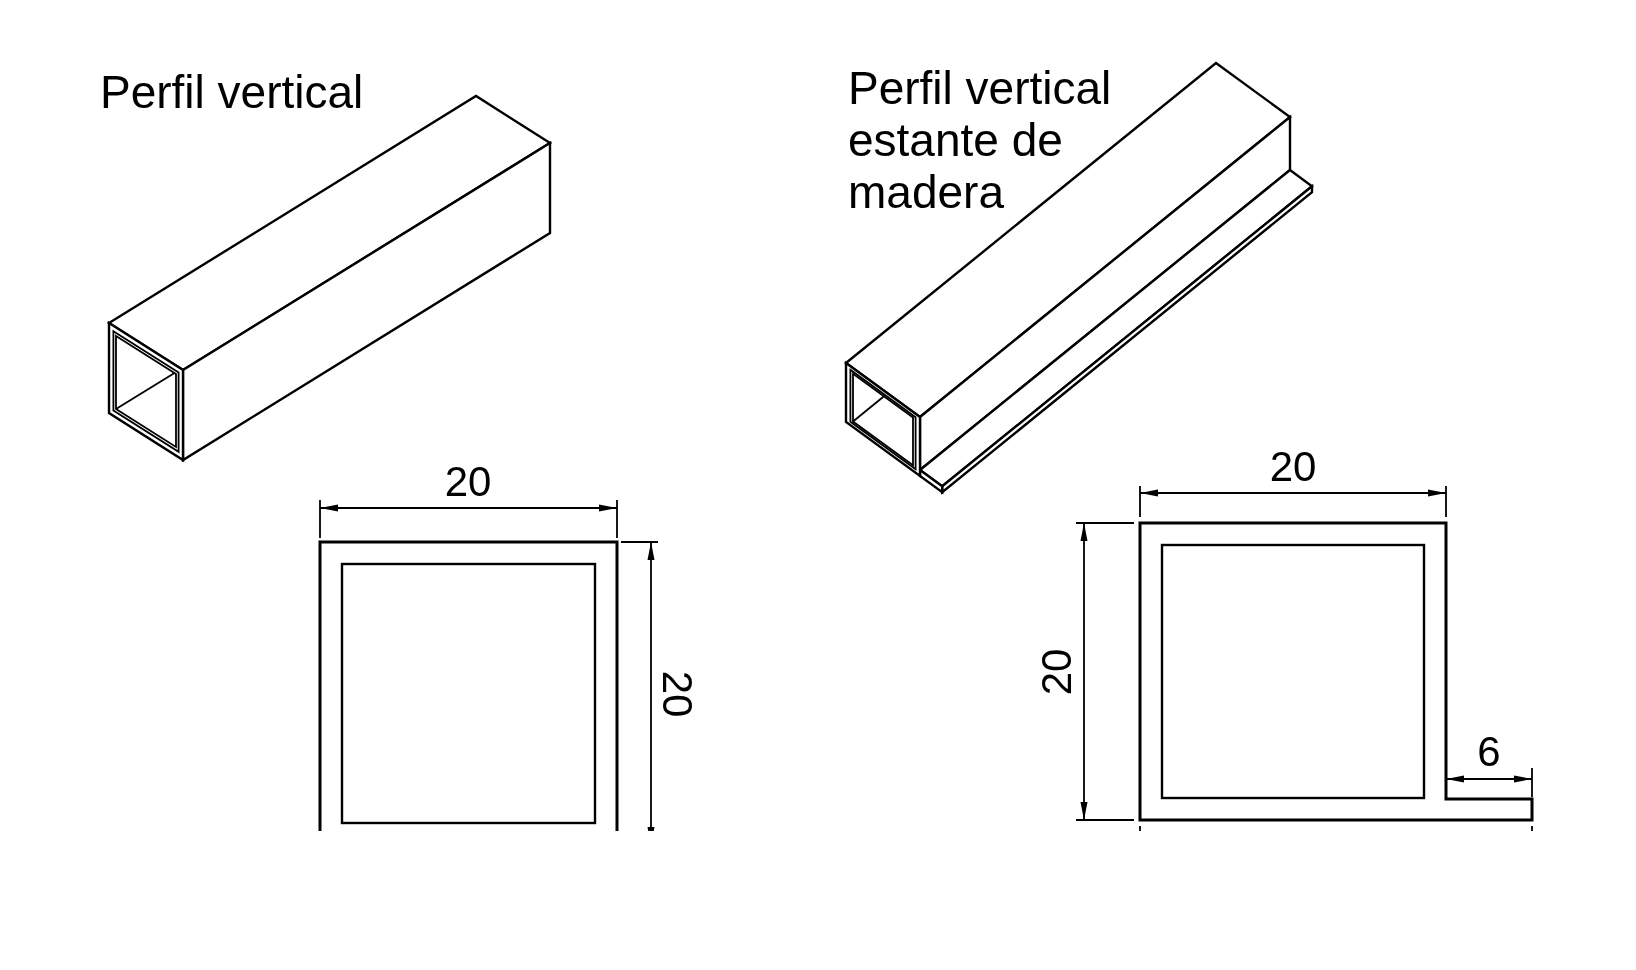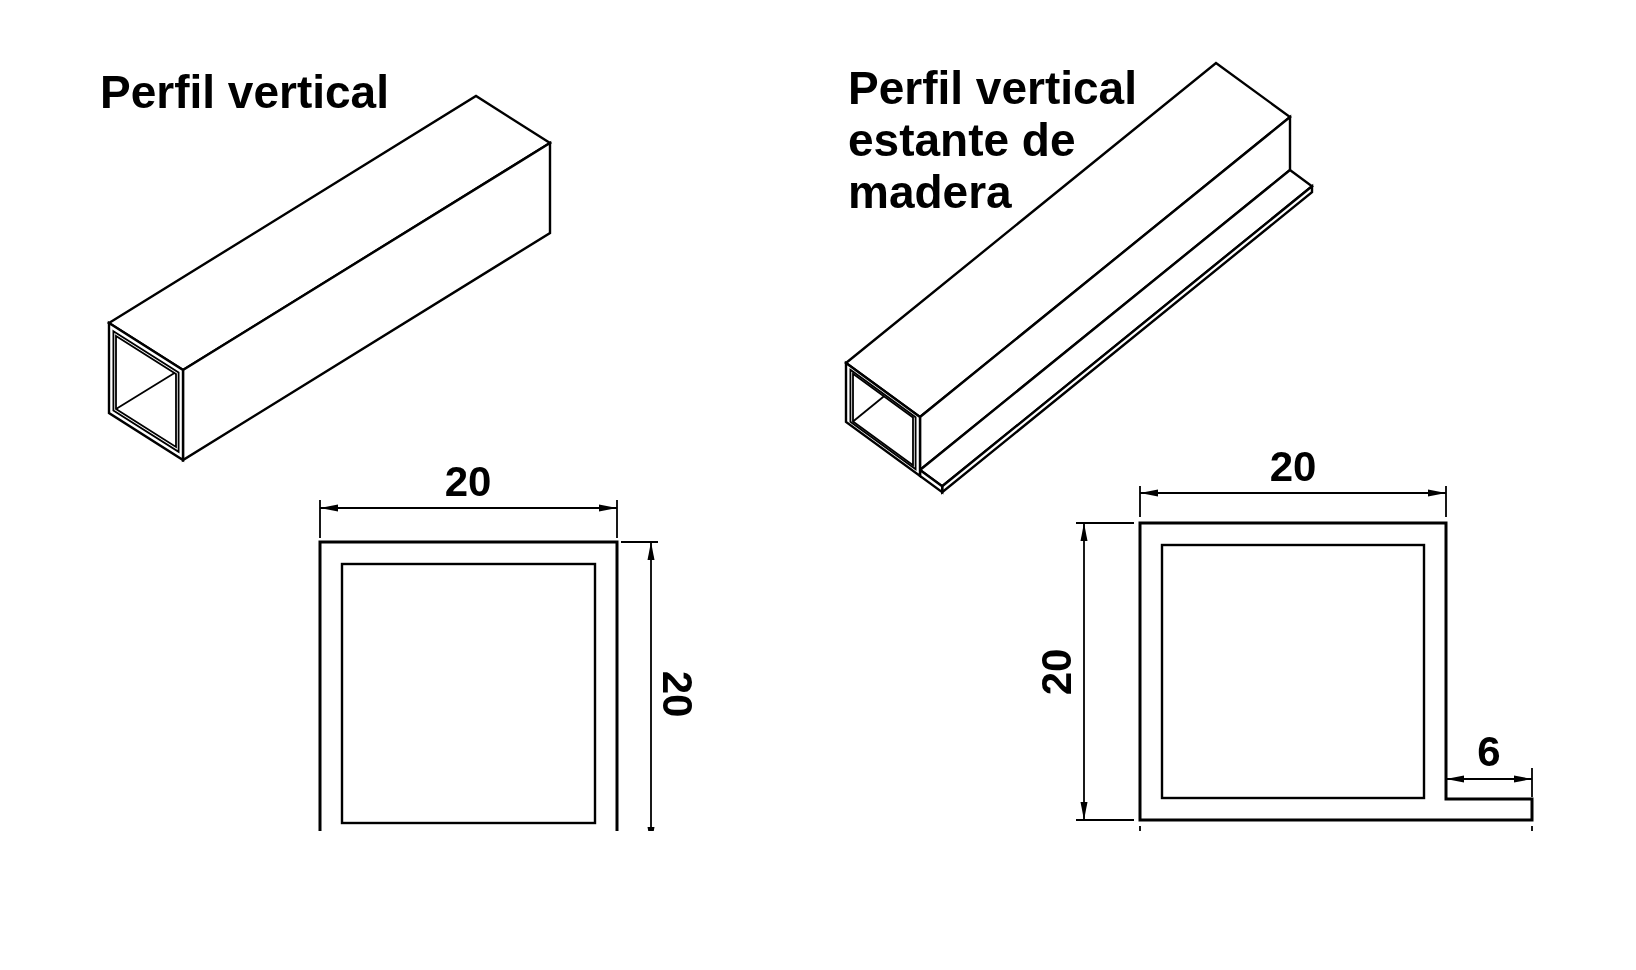--- a/index.html
+++ b/index.html
@@ -7,21 +7,20 @@
     padding: 0;
     background: #ffffff;
   }
   .canvas {
     position: relative;
     width: 1636px;
     height: 831px;
     background: #ffffff;
     overflow: hidden;
     font-family: "Liberation Sans", sans-serif;
-    font-weight: bold;
   }
   svg { display: block; }
   .title-text {
     font-family: "Liberation Sans", sans-serif;
     font-size: 46px;
     fill: #000000;
   }
   .dim-text {
     font-family: "Liberation Sans", sans-serif;
     font-size: 42px;

